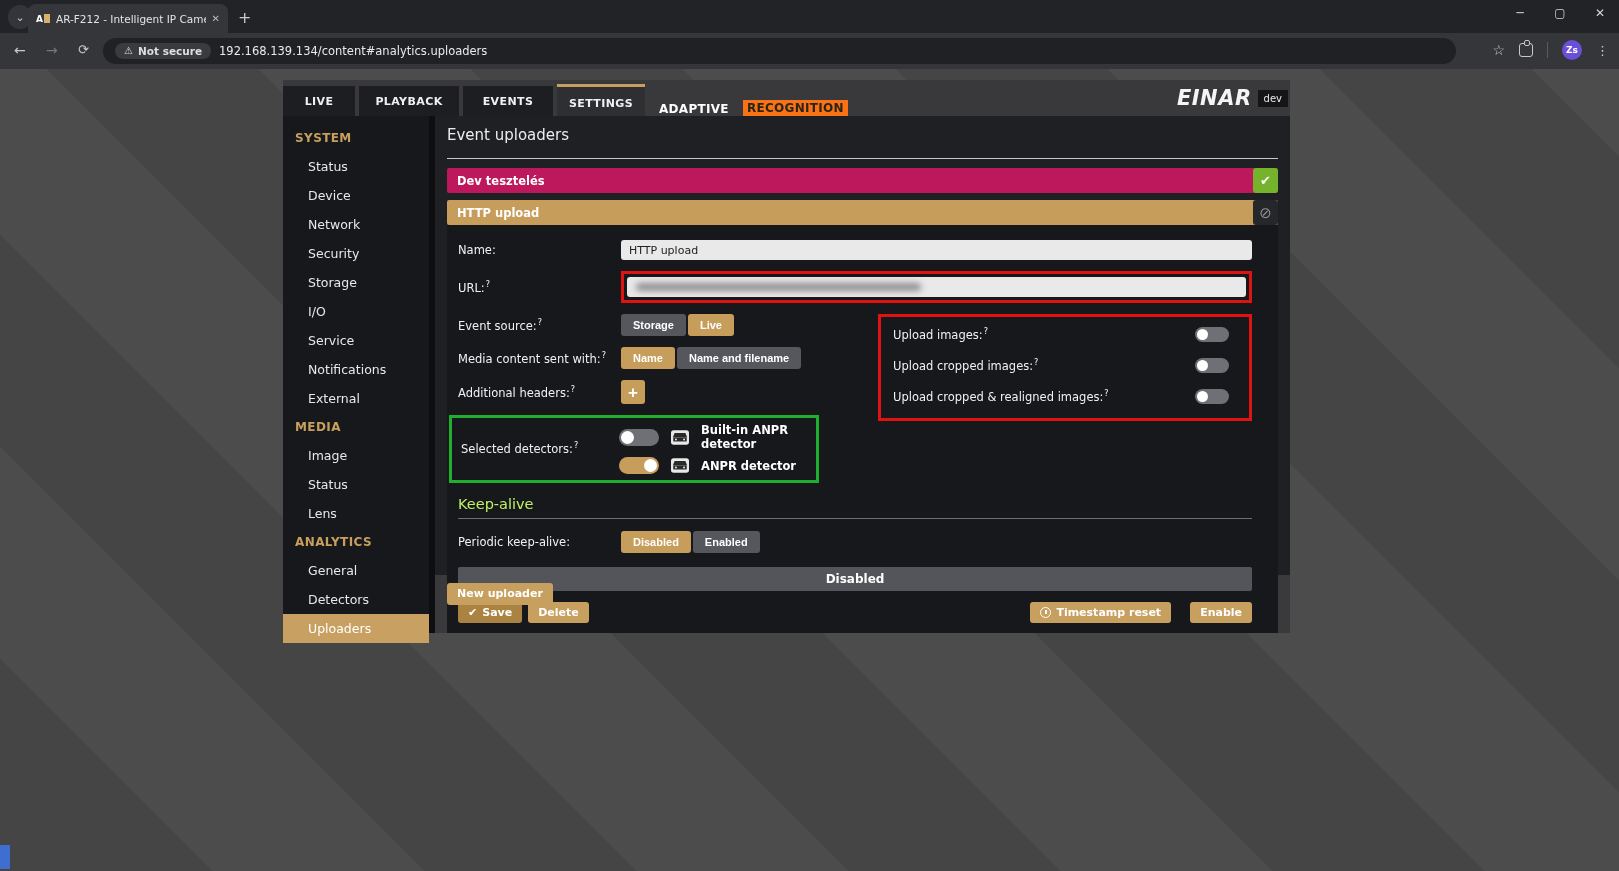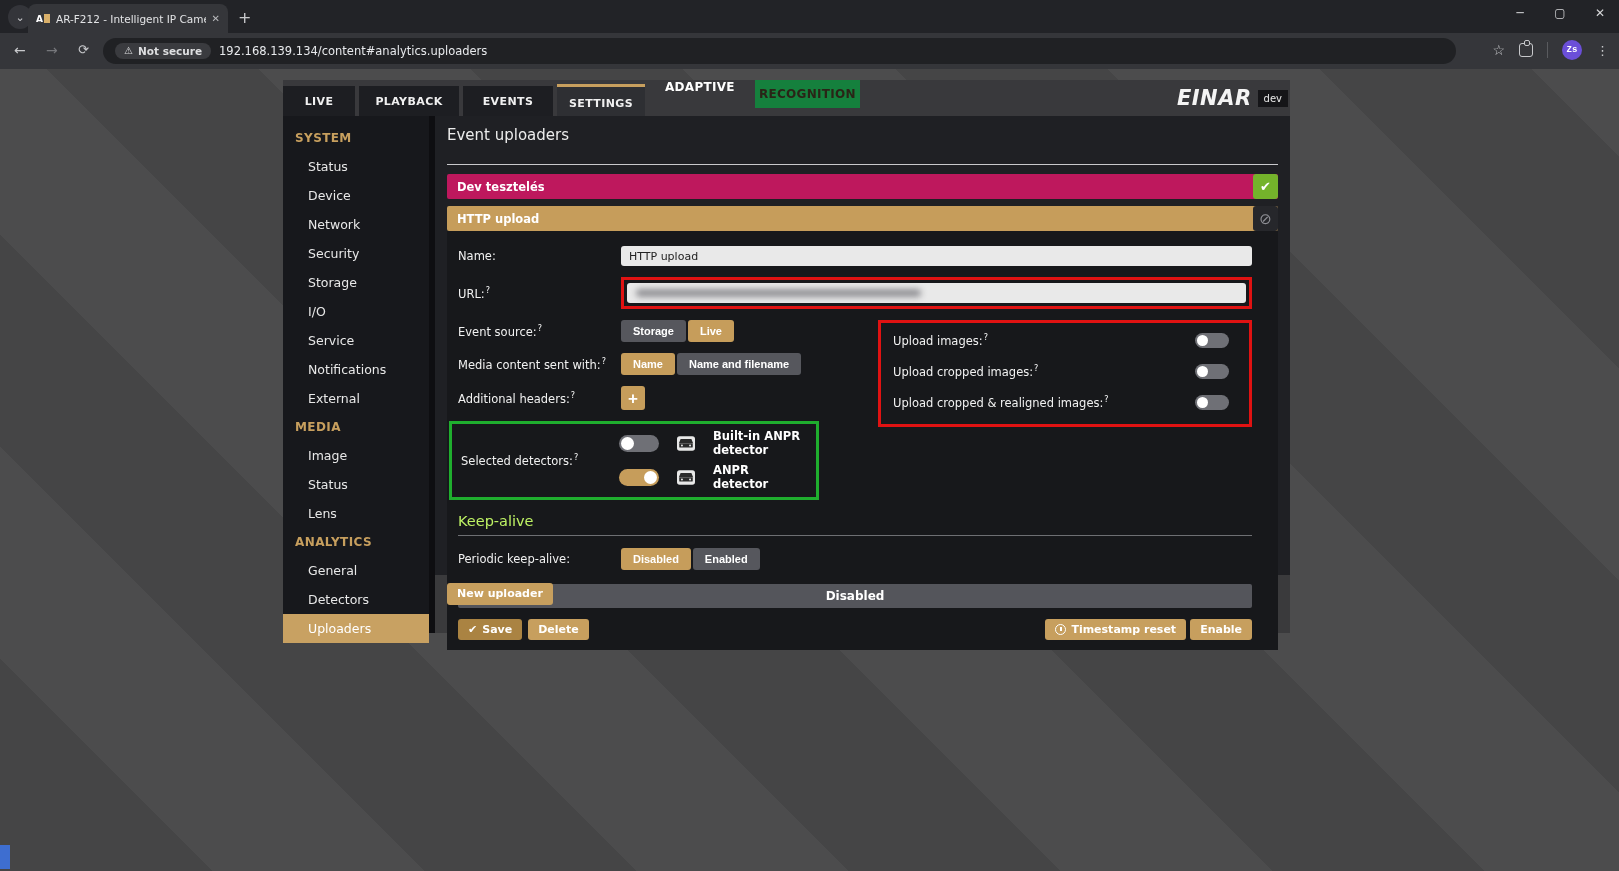--- a/index.html
+++ b/index.html
@@ -27,52 +27,52 @@
   .omnibox { position:absolute; left:103px; top:5px; width:1353px; height:26px; background:#202124; border-radius:13px; display:flex; align-items:center; padding:0 12px; gap:8px; }
   .sec-chip { display:flex; align-items:center; gap:5px; background:#3a3b3f; border-radius:11px; padding:2px 9px; }
   .sec-chip .warn { color:#d6d7d9; font-size:10px; line-height:1; }
   .sec-chip .sec-txt { color:#dedfe1; font-size:10.5px; font-weight:bold; }
   .omni-url { color:#e8eaed; font-size:11.5px; }
   .tb-right { position:absolute; right:10px; top:7px; display:flex; align-items:center; gap:14px; }
   .tb-star { color:#c8c9cc; font-size:14px; }
   .tb-ext { width:14px; height:14px; border:1.5px solid #c8c9cc; border-radius:3px; position:relative; }
   .tb-ext:after { content:""; position:absolute; left:4px; top:-4px; width:4px; height:4px; background:#35363a; border:1.5px solid #c8c9cc; border-radius:2px;}
   .tb-div { width:1px; height:16px; background:#5a5b5f; }
-  .tb-avatar { width:20px; height:20px; border-radius:50%; background:#6b4fd8; color:#fff; font-size:9px; font-weight:bold; display:flex; align-items:center; justify-content:center;font-family:Liberation Mono, monospace; }
+  .tb-avatar { width:20px; height:20px; border-radius:50%; background:#6b4fd8; color:#fff; font-size:9px; font-weight:bold; display:flex; align-items:center; justify-content:center; }
   .tb-menu { color:#c8c9cc; font-size:13px; letter-spacing:0; }
 
   
   .page { position:absolute; top:69px; left:0; width:1619px; height:802px;
     background:repeating-linear-gradient(45deg,#454546 0px,#454546 150px,#4c4c4d 150px,#4c4c4d 300px); }
   .blue-frag { position:absolute; left:0; bottom:2px; width:10px; height:24px; background:#3e6ed0; }
 
   
   .window { position:absolute; left:283px; top:11px; width:1007px; height:553px; }
   .app-header { height:36px; background:#39393c; display:flex; align-items:stretch; }
   .app-tab { width:100px; margin:6px 4px 0 0; height:30px; background:#1d1e22; color:#f0f0f0; font-size:11px; font-weight:bold; display:flex; align-items:center; justify-content:center; letter-spacing:0.4px; }
   .app-tab:first-child { width:72px; }
   .app-tab.t-events { width:90px; }
   .app-tab.active { margin-top:4px; height:36px; background:#2e2f33; border-top:3px solid #c79f5e; width:88px; }
-  .ar-logo { display:flex; align-items:flex-start; margin-left:16px; gap:20px; }
+  .ar-logo { display:flex; align-items:flex-end; margin-left:10px; gap:14px; }
   .ar-logo .p1 { color:#fff; font-size:12px; font-weight:800; letter-spacing:0.3px; }
-  .ar-logo .p2 { background:#15803d; color:#2a2417; font-size:12px; font-weight:800; padding:7px 4px; letter-spacing:0.3px; }
+  .ar-logo .p2 { background:#f97316; color:#2a2417; font-size:12px; font-weight:800; padding:1px 4px; letter-spacing:0.3px; }
   .hdr-spacer { flex:1; }
   .brand { align-self:center; color:#f4f4f4; font-size:21px; font-weight:bold; font-style:italic; letter-spacing:0.5px; margin-right:6px; }
   .env-badge { align-self:center; background:#151518; color:#e8e8e8; font-size:10px; padding:3px 6px; margin-right:2px; }
 
   .app-body { display:flex; height:517px; }
   .sidebar { width:157px; background:#17181c; padding-top:8px; }
   .sb-section { color:#c79f5e; font-size:12px; font-weight:bold; padding:7px 0 7px 12px; letter-spacing:0.4px; }
   .sb-item { color:#e8e8e8; font-size:12.5px; padding:7px 0 7px 25px; }
   .sb-item.selected { background:#c8a162; color:#fff; }
   .body-gap { width:7px; background:#0e0e11; }
   .content { flex:1; background:#3a3a3c; display:flex; flex-direction:column; }
 
   .section { background:#1f2024; padding:10px 12px 0 12px; height:459px; }
-  .sec-heading { color:#ececec; font-size:15px; padding-bottom:20px; border-bottom:1px solid #c9c9cc; margin-bottom:9px; }
+  .sec-heading { color:#ececec; font-size:15px; padding-bottom:14px; border-bottom:1px solid #c9c9cc; margin-bottom:9px; }
 
   .uploader-bar { position:relative; height:25px; border-radius:2px; display:flex; align-items:center; padding-left:10px; margin-bottom:7px; }
   .uploader-bar .ub-name { color:#fff; font-size:11.5px; font-weight:bold; }
   .bar-dev { background:#be185d; }
   .bar-http { background:#c69d5b; margin-bottom:0; }
   .ub-btn { position:absolute; right:0; top:0; width:25px; height:25px; border-radius:3px; display:flex; align-items:center; justify-content:center; }
   .ub-check { background:#74b32b; color:#fff; font-size:13px; }
   .ub-block { background:#26272b; color:#8f9096; font-size:15px; }
 
   .form-block { background:#17181b; padding:15px 26px 10px 11px; }
@@ -85,21 +85,21 @@
   .blur-strip { position:absolute; left:9px; top:6px; width:46%; height:8px; background:#8f8f93; border-radius:4px; filter:blur(3px); }
 
   .form-columns { display:flex; }
   .left-col { flex:0 0 396px; }
   .seg { height:22px; padding:0 12px; background:#56575d; color:#fff; font-size:11px; font-weight:bold; border:none; border-radius:3px; margin-right:2px; display:inline-flex; align-items:center; }
   .seg.sel { background:#c69d5b; }
   .plus-btn { width:24px; height:24px; background:#c69d5b; color:#fff; font-size:17px; font-weight:bold; border:none; border-radius:3px; display:flex; align-items:center; justify-content:center; line-height:1; }
 
   .green-annotation { border:3px solid #1fae2e; margin:3px 0 0 -9px; padding:5px 8px 6px 9px; width:370px; display:flex; align-items:center; }
   .det-rows { display:flex; flex-direction:column; gap:6px; }
-  .det-row { display:flex; align-items:center; gap:18px; }
+  .det-row { display:flex; align-items:center; gap:12px; }
   .det-label { color:#fff; font-size:11.5px; font-weight:bold; }
 
   .toggle { position:relative; border-radius:9px; flex:0 0 auto; }
   .tg-sm { width:34px; height:15px; }
   .tg-lg { width:40px; height:17px; }
   .toggle.off { background:#6f7076; }
   .toggle.on { background:#c69d5b; }
   .knob { position:absolute; top:2px; border-radius:50%; background:#fff; }
   .tg-sm .knob { width:11px; height:11px; }
   .tg-lg .knob { width:13px; height:13px; }
@@ -109,21 +109,21 @@
   .red-annotation-box { width:374px; border:3px solid #e01212; margin-left:24px; padding:10px 20px 14px 12px; align-self:flex-start; }
   .up-row { display:flex; align-items:center; justify-content:space-between; margin-bottom:16px; }
   .up-row:last-child { margin-bottom:0; }
   .up-label { color:#f1f1f1; font-size:11.5px; }
 
   .ka-heading { color:#bef264; font-size:14.5px; margin-top:13px; padding-bottom:6px; border-bottom:1px solid #6e6f73; margin-bottom:12px; }
   .status-bar { height:24px; background:#54555b; border-radius:2px; margin-top:14px; display:flex; align-items:center; justify-content:center; color:#fff; font-size:12px; font-weight:bold; }
   .action-row { display:flex; gap:6px; margin-top:11px; align-items:center; }
   .btn { height:21px; padding:0 10px; background:#c79f5e; color:#fff; font-size:11px; font-weight:bold; border:none; border-radius:3px; display:inline-flex; align-items:center; gap:5px; font-family:"DejaVu Sans","Liberation Sans",sans-serif; }
   .btn-save { background:#aa8342; }
-  .right-group { margin-left:auto; display:flex; gap:4px; }
+  .right-group { margin-left:auto; display:flex; gap:19px; }
   .clock-ic { width:11px; height:11px; border:1.2px solid #fff; border-radius:50%; position:relative; display:inline-block; }
   .clock-ic:after { content:""; position:absolute; left:4px; top:2px; width:1.2px; height:4px; background:#fff; }
 
   .content-footer { height:58px; padding:7px 0 0 12px; }
   .btn-new { height:22px; }
 
   .caricon { flex:0 0 auto; }
 </style>
 </head>
 <body>

